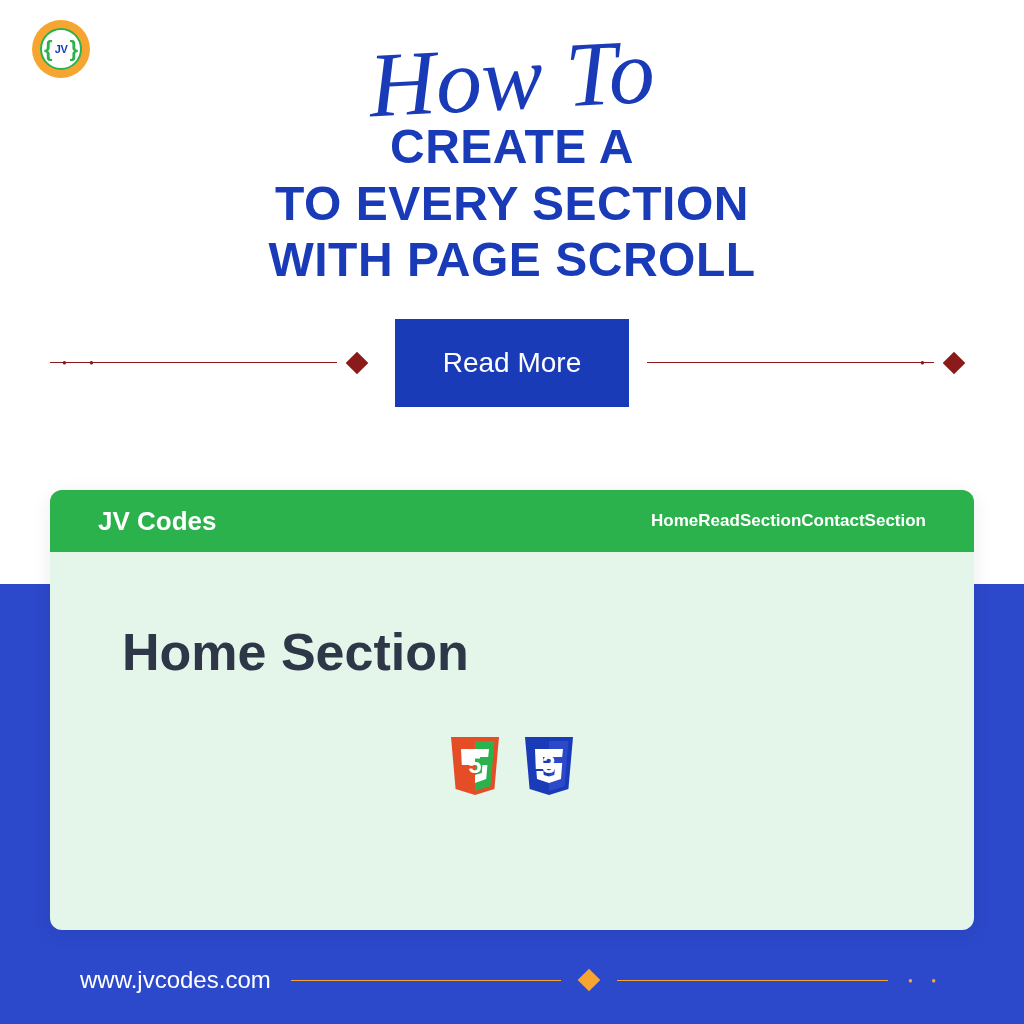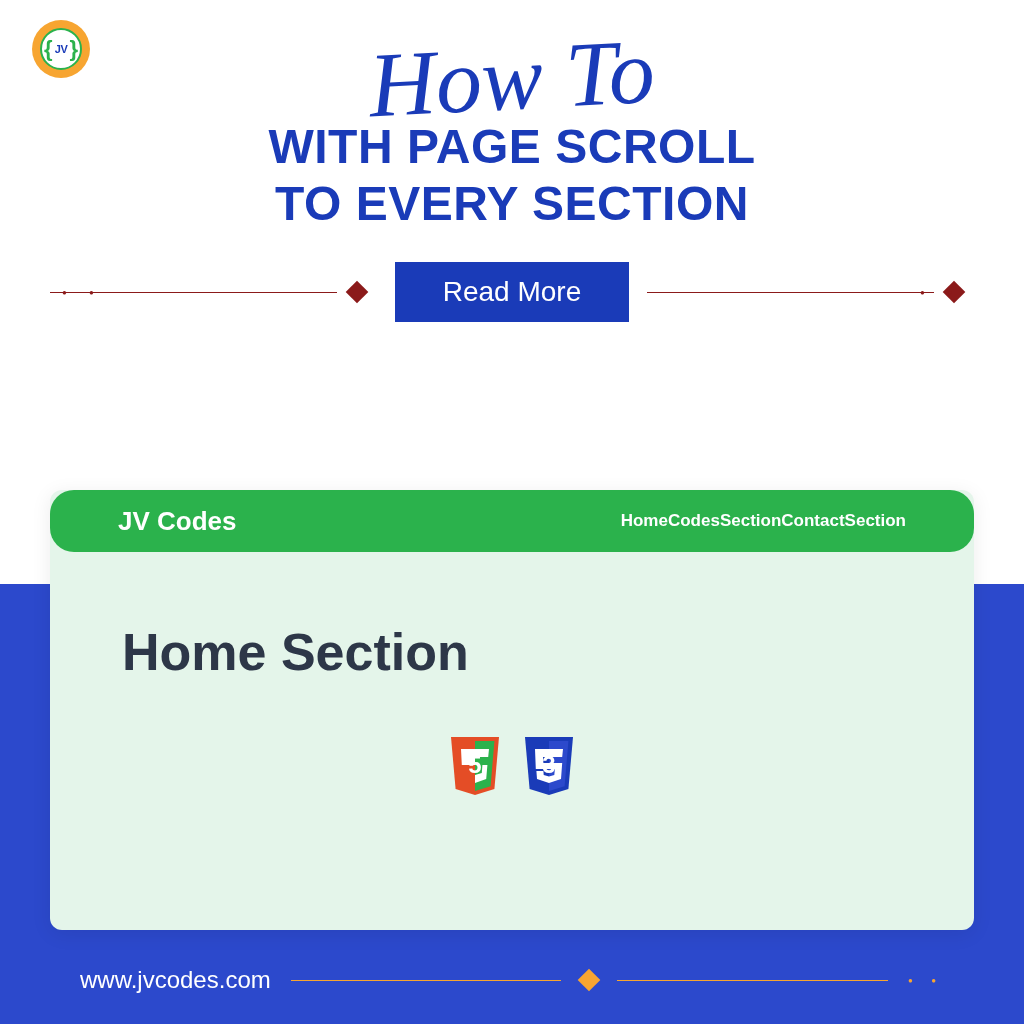--- a/index.html
+++ b/index.html
@@ -14,26 +14,26 @@
 
 .heading-area { text-align: center; padding-top: 25px; }
 .script { font-family: 'Brush Script MT', cursive; font-size: 92px; color: #1a3bb8; margin-bottom: -12px; font-style: italic; transform: rotate(-3deg); display: inline-block; }
 .headline { font-size: 48px; font-weight: 900; color: #1a3bb8; line-height: 1.18; letter-spacing: 0.5px; text-transform: uppercase; }
 
 .divider-row { display: flex; align-items: center; justify-content: center; gap: 0; margin-top: 30px; padding: 0 50px; position: relative; }
 .dots-l, .dots-r { color: #8b1a1a; font-size: 8px; letter-spacing: 10px; position: absolute; }
 .dots-l { left: 62px; } .dots-r { right: 62px; }
 .line-l, .line-r { height: 1px; background: #8b1a1a; flex: 1; }
 .diamond { width: 16px; height: 16px; background: #8b1a1a; transform: rotate(45deg); margin: 0 12px; }
-.cta-btn { background: #1a3bb8; color: #fff; padding: 14px 48px; font-size: 28px; font-weight: 400; border: none; cursor: pointer; margin: 0 18px; text-align: right; }
+.cta-btn { background: #1a3bb8; color: #fff; padding: 28px 48px; font-size: 28px; font-weight: 400; border: none; cursor: pointer; margin: 0 18px; text-align: right; }
 
 .blue-bg { position: absolute; left: 0; right: 0; bottom: 0; height: 440px; background: #2c49cc; }
 
 .demo-card { position: absolute; left: 50px; right: 50px; top: 490px; height: 440px; background: #e4f5ea; border-radius: 12px; overflow: hidden; box-shadow: 0 4px 20px rgba(0,0,0,0.08); }
-.navbar { background: #2bb24c; height: 62px; display: flex; align-items: center; justify-content: space-between; padding: 0 68px; border-radius: 24px; }
+.navbar { background: #2bb24c; height: 62px; display: flex; align-items: center; justify-content: space-between; padding: 0 48px; }
 .brand { color: #fff; font-size: 26px; font-weight: 700; }
 .nav-links { display: flex; }
 .nav-link { color: #fff; font-size: 17px; font-weight: 600; cursor: pointer; }
 .section-title { font-size: 52px; font-weight: 700; color: #2d3748; padding: 70px 0 0 72px; }
 
 .tech-icons { display: flex; gap: 18px; justify-content: center; margin-top: 55px; }
 .shield { width: 56px; height: 64px; position: relative; }
 .shield svg { width: 100%; height: 100%; }
 
 .footer-row { position: absolute; bottom: 30px; left: 0; right: 0; display: flex; align-items: center; justify-content: center; gap: 20px; padding: 0 80px; }
@@ -50,43 +50,44 @@
   <div class="logo-inner">
     <span class="logo-brace left">{</span>
     <span class="logo-text">JV</span>
     <span class="logo-brace right">}</span>
   </div>
 </div>
 
 <div class="heading-area">
   <div class="script">How To</div>
   <div class="headline">
+    <div>CREATE A</div>
+    <div>TO EVERY SECTION</div>
     <div>WITH PAGE SCROLL</div>
-    <div>TO EVERY SECTION</div>
   </div>
 </div>
 
 <div class="divider-row">
   <span class="dots-l">● ●</span>
   <div class="line-l"></div>
   <div class="diamond"></div>
   <button class="cta-btn">Read More</button>
   <div class="line-r"></div>
   <div class="diamond"></div>
   <span class="dots-r">● ●</span>
 </div>
 
 <div class="blue-bg"></div>
 
 <div class="demo-card">
   <div class="navbar">
     <div class="brand">JV Codes</div>
     <div class="nav-links">
       <span class="nav-link">Home</span>
-      <span class="nav-link">Codes</span>
+      <span class="nav-link">Read</span>
       <span class="nav-link">Section</span>
       <span class="nav-link">Contact</span>
       <span class="nav-link">Section</span>
     </div>
   </div>
   <div class="section-title">Home Section</div>
   <div class="tech-icons">
     <div class="shield">
       <svg viewBox="0 0 56 64">
           <path fill="#e44d26" d="M4 0l4.6 52L28 58l19.4-6L52 0z"></path>

